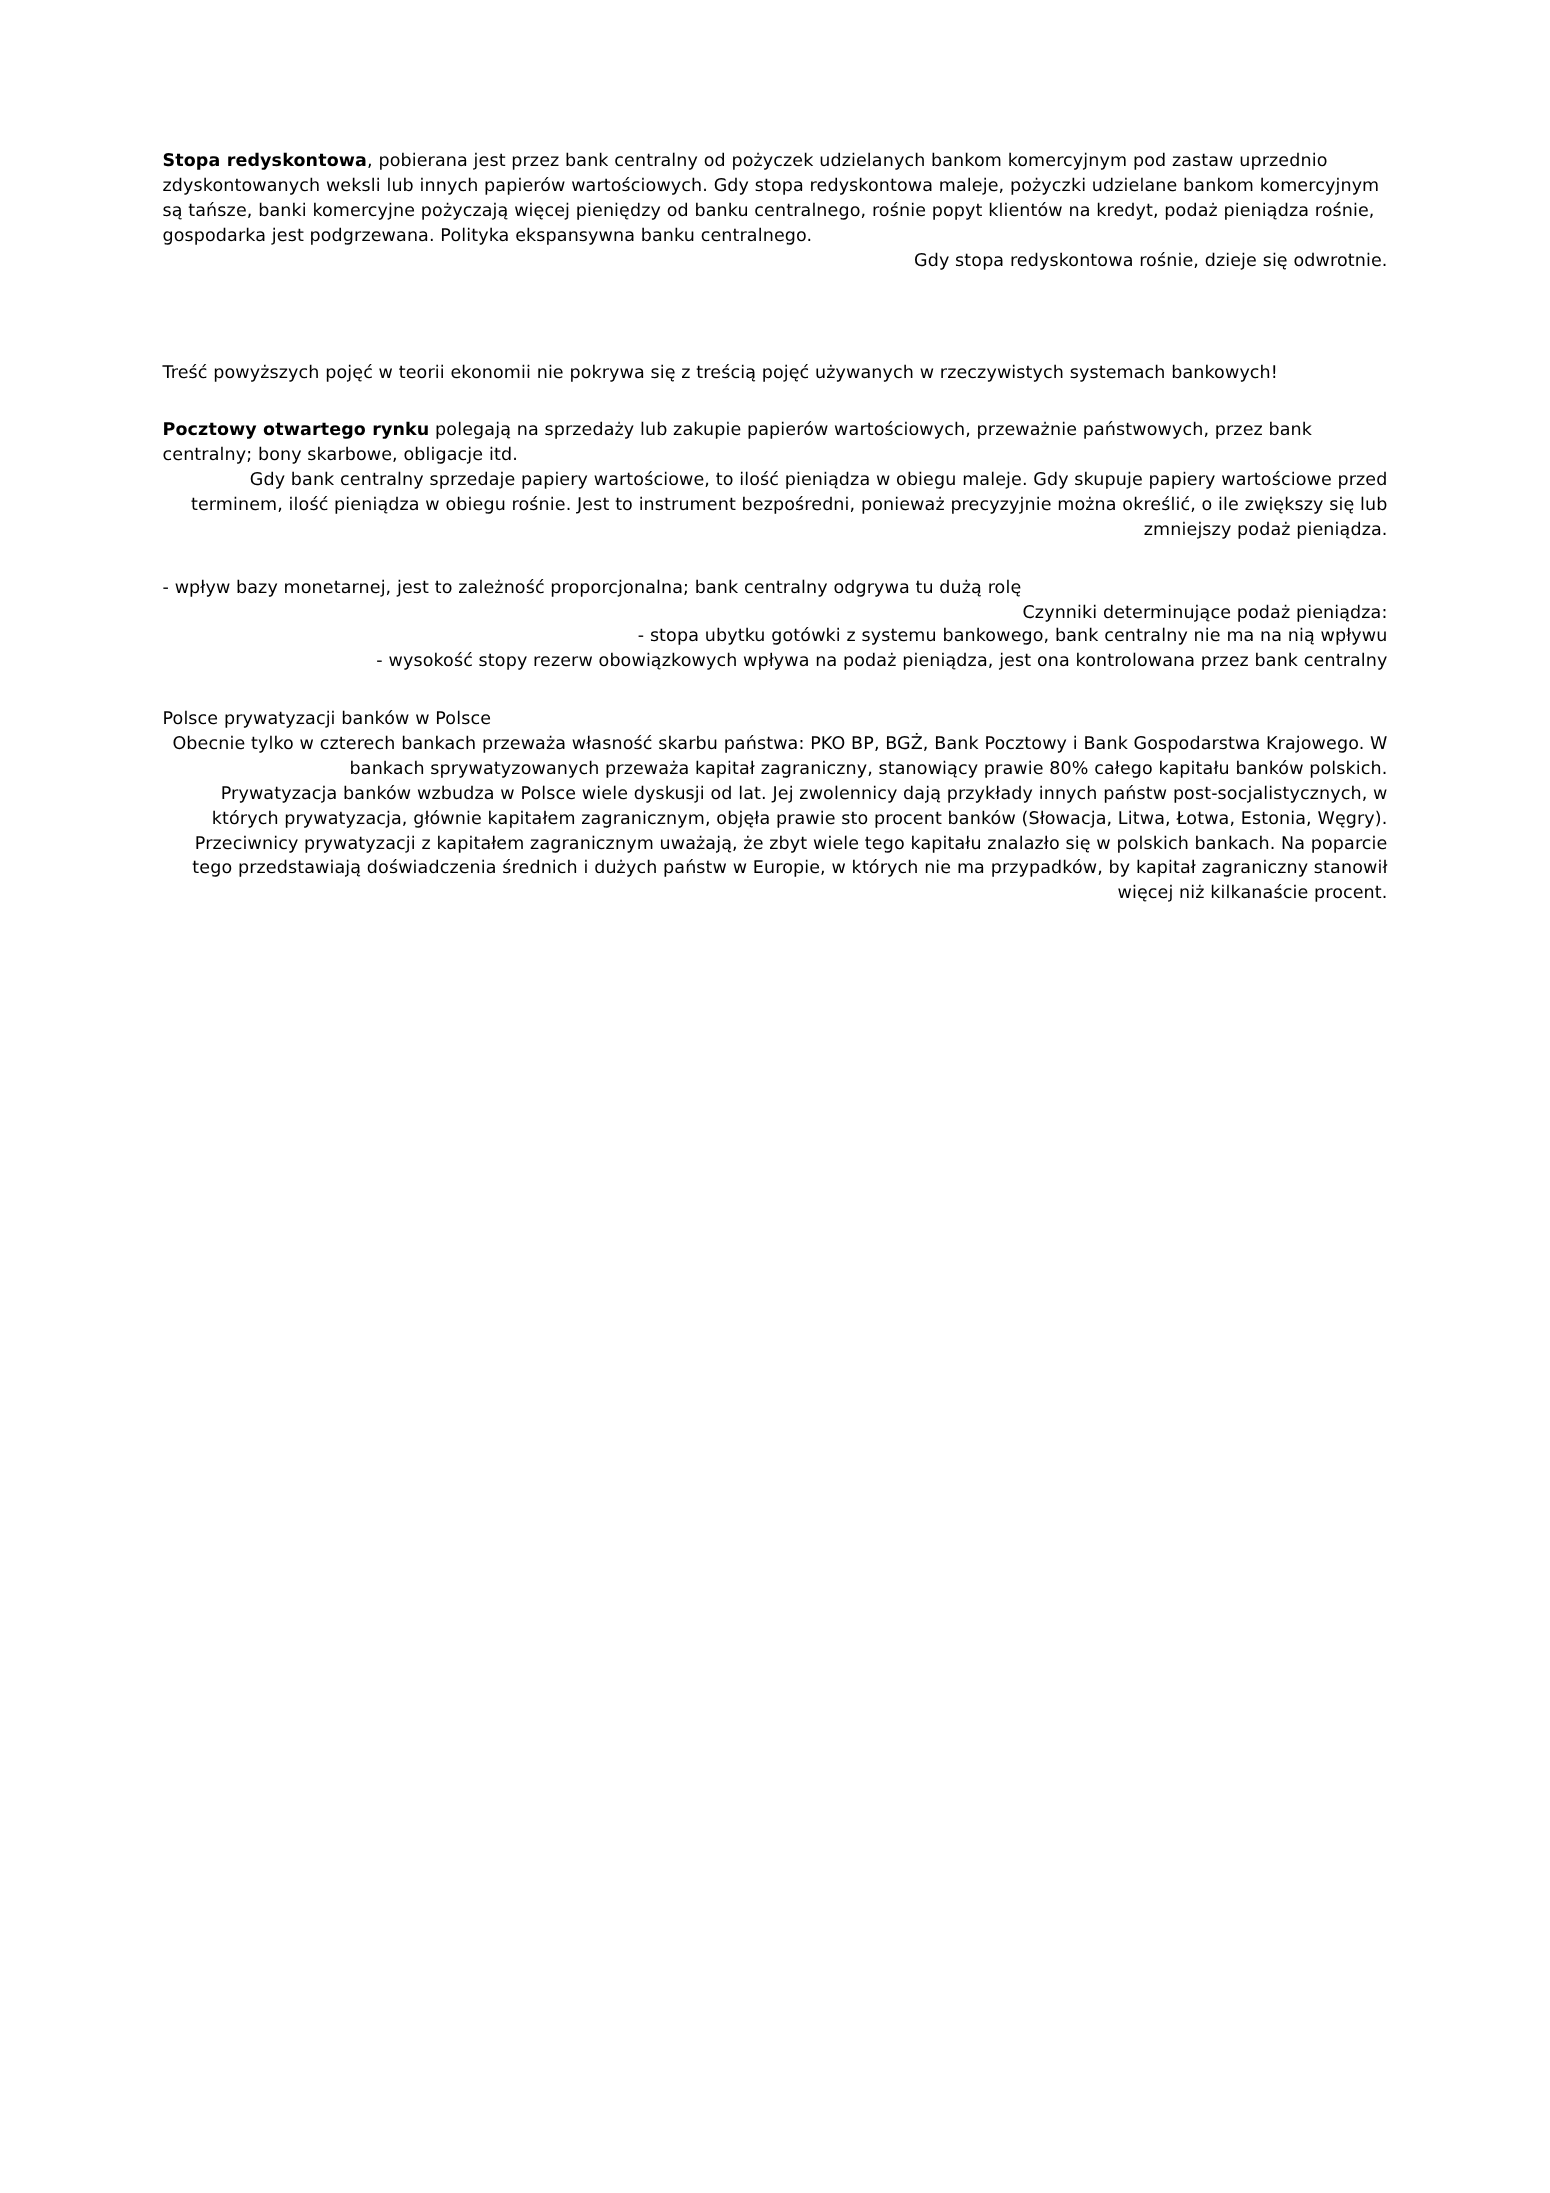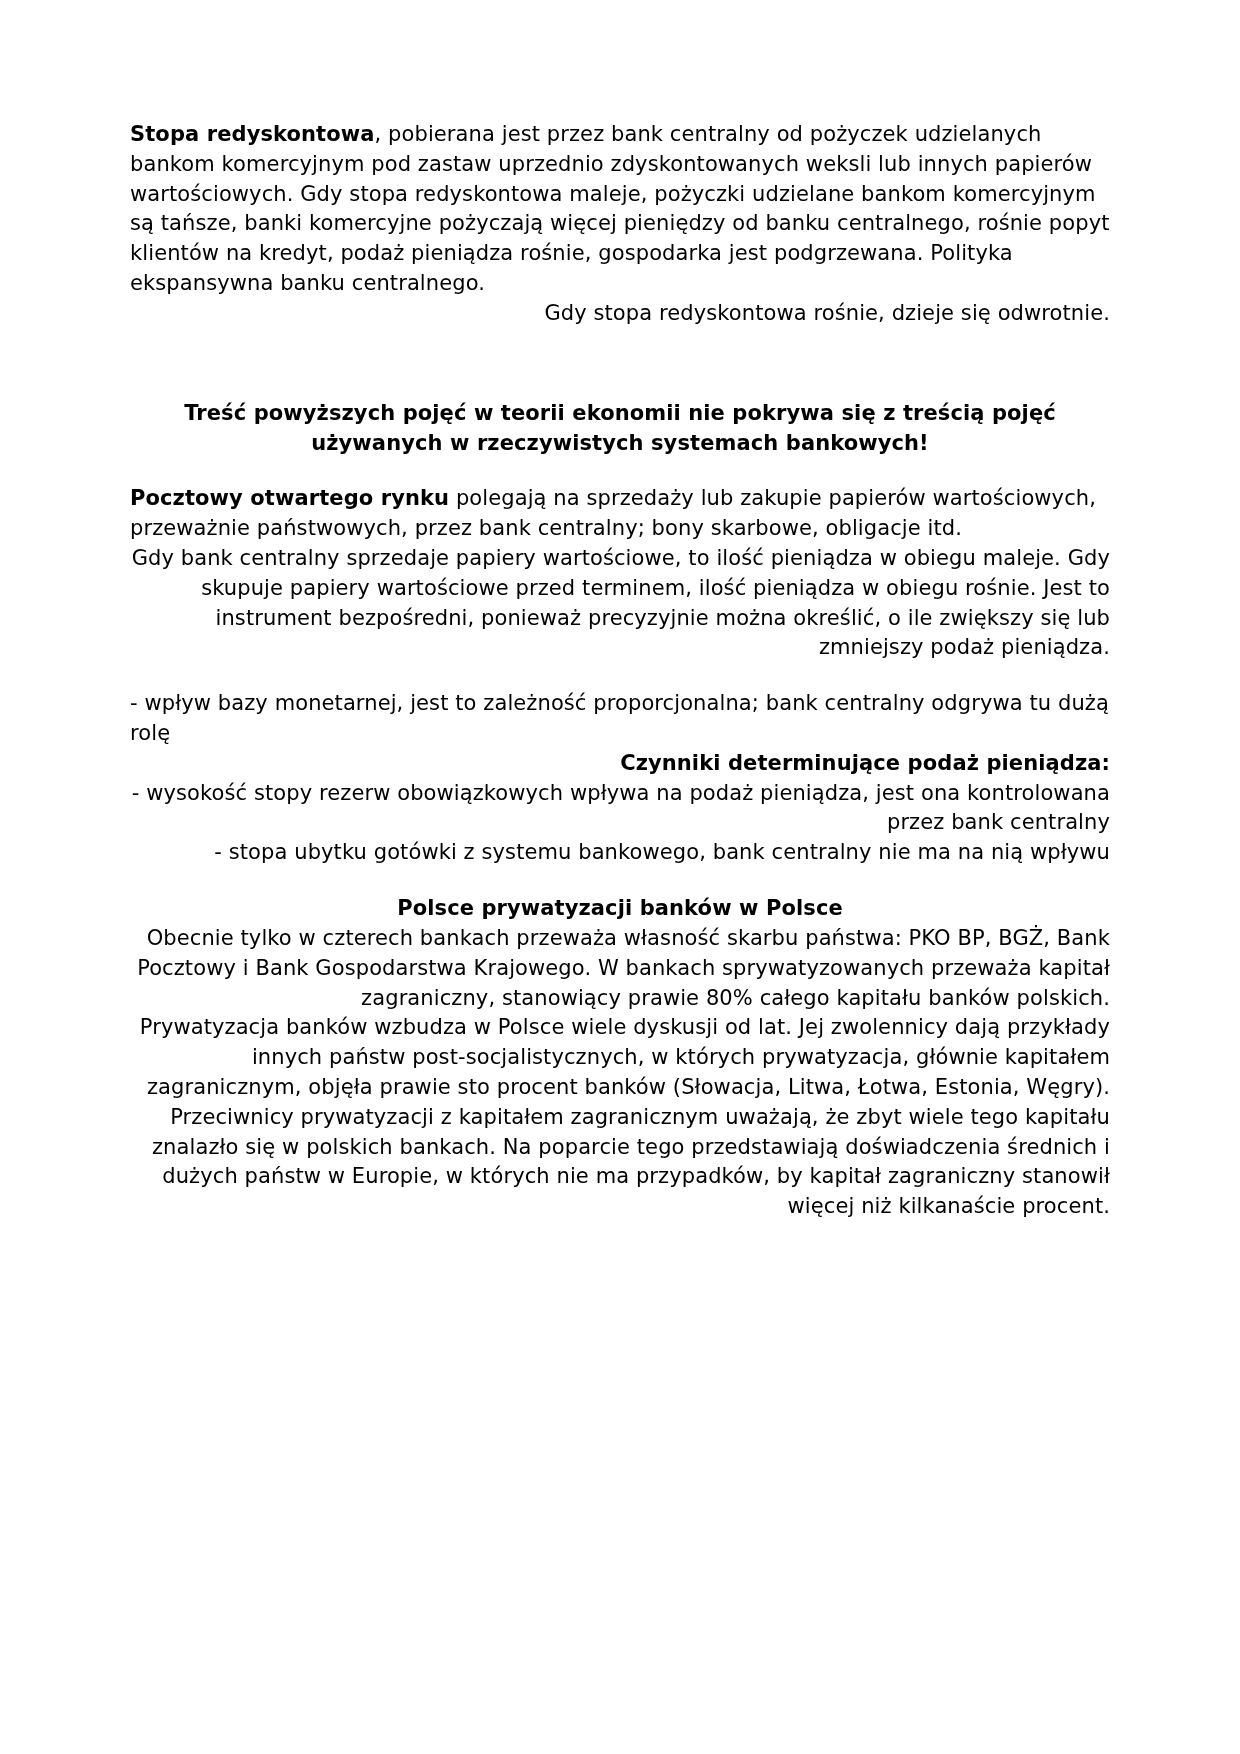--- a/index.html
+++ b/index.html
@@ -17,43 +17,42 @@
   }
   .page {
     position: relative;
     width: 1240px;
     height: 1754px;
     box-sizing: border-box;
     padding: 120px 130px 0 130px;
     background: #ffffff;
   }
   .doc-body {
-    font-size: 21px;
+    font-size: 14px;
     line-height: 1.42;
     letter-spacing: 0.1px;
   }
   .para {
     margin: 0;
   }
   .para + .para {
     margin-top: 0;
     text-align: right;
   }
   .gap-lg {
     height: 44px;
   }
   .gap-md {
     height: 26px;
   }
   .b {
     font-weight: bold;
   }
   .block-bold {
-    font-weight: bold;
-    text-align: center;
+    font-weight: normal;
   }
   .runs > span {
     white-space: pre-wrap;
   }
 </style>
 </head>
 <body>
 
 <div class="page">
   <div class="doc-body">
@@ -74,22 +73,22 @@
 
     <p class="para runs"><span class="b">Pocztowy otwartego rynku</span><span> polegają na sprzedaży lub zakupie papierów wartościowych, przeważnie państwowych, przez bank centralny; bony skarbowe, obligacje itd.</span></p>
 
     <p class="para">Gdy bank centralny sprzedaje papiery wartościowe, to ilość pieniądza w obiegu maleje. Gdy skupuje papiery wartościowe przed terminem, ilość pieniądza w obiegu rośnie. Jest to instrument bezpośredni, ponieważ precyzyjnie można określić, o ile zwiększy się lub zmniejszy podaż pieniądza.</p>
 
     <div class="gap-md"></div>
 
     <p class="para">- wpływ bazy monetarnej, jest to zależność proporcjonalna; bank centralny odgrywa tu dużą rolę</p>
 
     <p class="para block-bold">Czynniki determinujące podaż pieniądza:</p>
+    <p class="para">- stopa ubytku gotówki z systemu bankowego, bank centralny nie ma na nią wpływu</p>
     <p class="para">- wysokość stopy rezerw obowiązkowych wpływa na podaż pieniądza, jest ona kontrolowana przez bank centralny</p>
-    <p class="para">- stopa ubytku gotówki z systemu bankowego, bank centralny nie ma na nią wpływu</p>
 
     <div class="gap-md"></div>
 
     <p class="para block-bold">Polsce prywatyzacji banków w Polsce</p>
 
     <p class="para">Obecnie tylko w czterech bankach przeważa własność skarbu państwa: PKO BP, BGŻ, Bank Pocztowy i Bank Gospodarstwa Krajowego. W bankach sprywatyzowanych przeważa kapitał zagraniczny, stanowiący prawie 80% całego kapitału banków polskich.</p>
 
     <p class="para">Prywatyzacja banków wzbudza w Polsce wiele dyskusji od lat. Jej zwolennicy dają przykłady innych państw post-socjalistycznych, w których prywatyzacja, głównie kapitałem zagranicznym, objęła prawie sto procent banków (Słowacja, Litwa, Łotwa, Estonia, Węgry). Przeciwnicy prywatyzacji z kapitałem zagranicznym uważają, że zbyt wiele tego kapitału znalazło się w polskich bankach. Na poparcie tego przedstawiają doświadczenia średnich i dużych państw w Europie, w których nie ma przypadków, by kapitał zagraniczny stanowił więcej niż kilkanaście procent.</p>
 
   </div>

